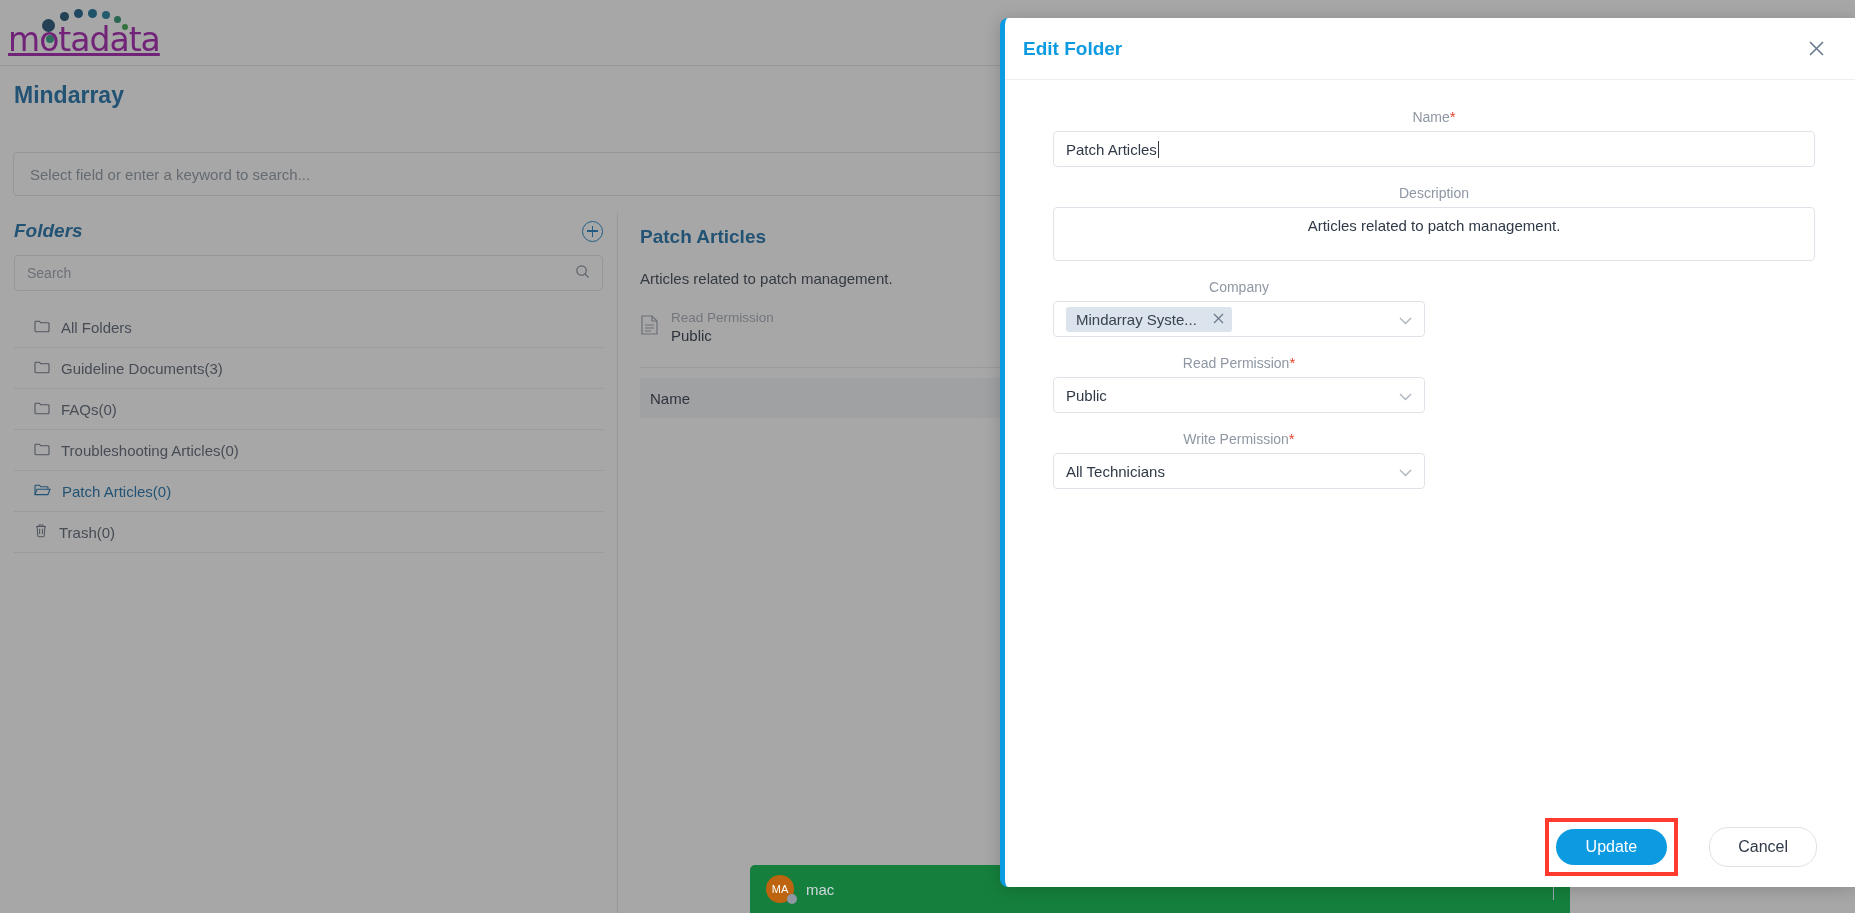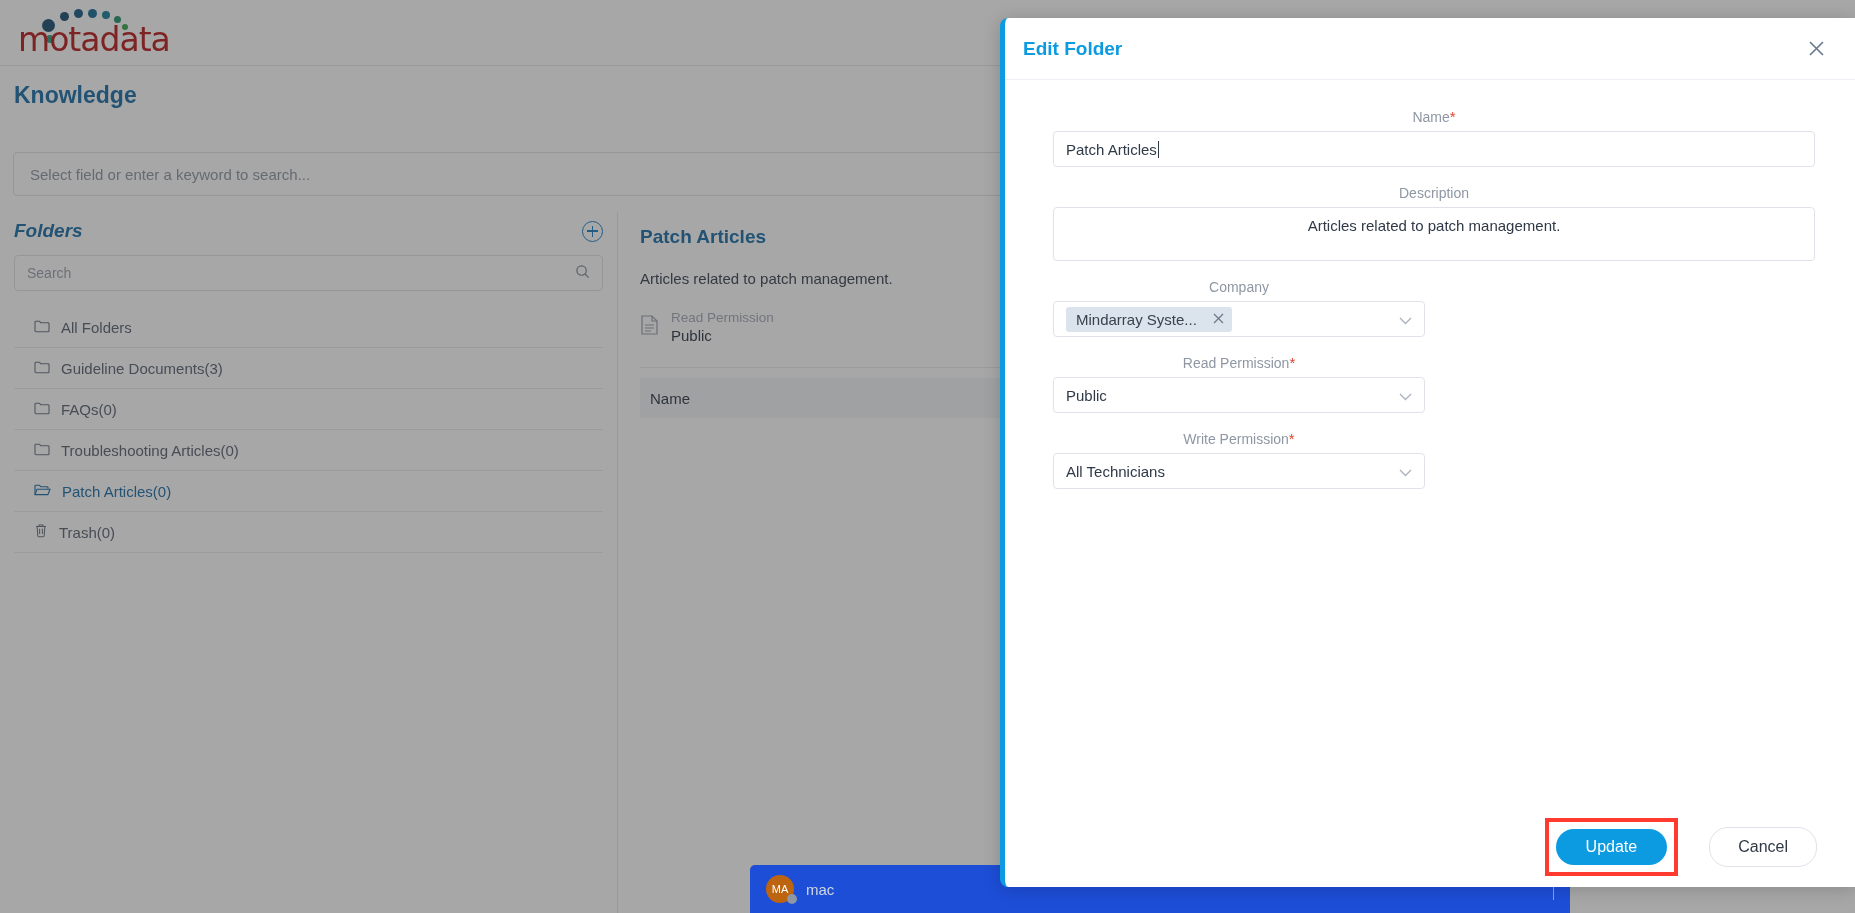--- a/index.html
+++ b/index.html
@@ -23,23 +23,23 @@
 
   
   .topbar {
     position: absolute; top: 0; left: 0; right: 0; height: 66px;
     background: #ffffff;
     border-bottom: 1px solid #e3e7ec;
     display: flex; align-items: center;
   }
   .logo { margin-left: 8px; position: relative; width: 170px; height: 52px; }
   .logo-word {
-    position: absolute; left: 10px; top: 13px;
-    font-size: 33px; letter-spacing: -1px; color: #b91c1c;
-    font-family: "DejaVu Sans", sans-serif; font-weight: 400;
+    position: absolute; left: 0; top: 13px;
+    font-size: 33px; letter-spacing: -1px; color: #a21caf;
+    font-family: "DejaVu Sans", sans-serif; font-weight: 400; text-decoration: underline;
   }
   .dot { position: absolute; border-radius: 50%; }
 
   .topbar-right {
     margin-left: auto; display: flex; align-items: center; gap: 16px;
     padding-right: 20px;
   }
   .pill-btn {
     background: #1b7fc4; color: #fff; border-radius: 16px;
     padding: 7px 22px; font-size: 14px;
@@ -119,21 +119,21 @@
   }
   .table-head {
     margin-top: 10px; height: 40px; background: #f2f4f7;
     display: flex; align-items: center; padding-left: 10px;
     font-size: 15px; color: #2f3947;
   }
 
   
   .chatbar {
     position: absolute; bottom: 0; left: 750px; width: 820px; height: 48px;
-    background: #1d4ed8; border-radius: 5px 5px 0 0;
+    background: #15803d; border-radius: 5px 5px 0 0;
     display: flex; align-items: center; padding: 0 16px; gap: 12px;
     z-index: 55;
   }
   .chat-avatar {
     width: 28px; height: 28px; border-radius: 50%;
     background: #bd6410; color: #fff; font-size: 11px;
     display: flex; align-items: center; justify-content: center;
     position: relative;
   }
   .chat-avatar .dotstatus {
@@ -248,21 +248,21 @@
       <div class="pill-btn"></div>
       <div class="circ-icon"></div>
       <div class="circ-icon"></div>
       <div class="circ-icon"></div>
       <div class="circ-icon"></div>
       <div class="circ-icon"></div>
     </div>
   </div>
 
   <div class="page-head">
-    <div class="page-title">Knowledge</div>
+    <div class="page-title">Mindarray</div>
   </div>
 
   <div class="global-search">
     <span>Select field or enter a keyword to search...</span>
   </div>
 
   <div class="folders-panel">
     <div class="folders-head">
       <span class="folders-title">Folders</span>
       <span class="add-circle"></span>

